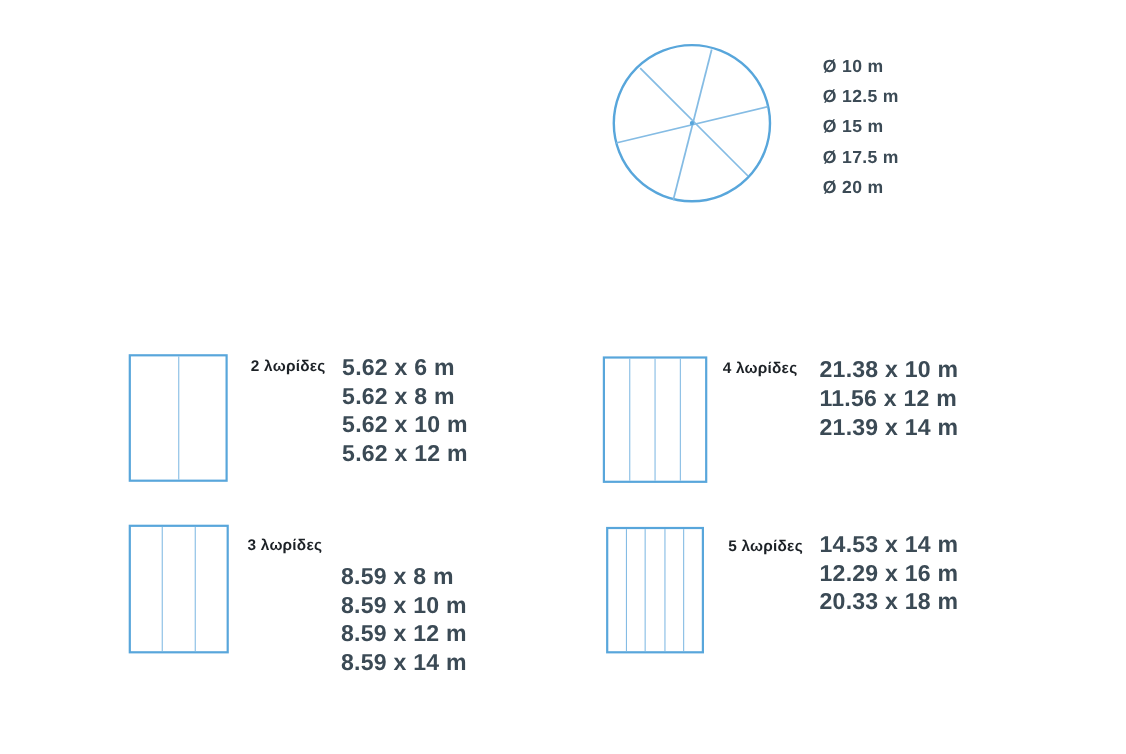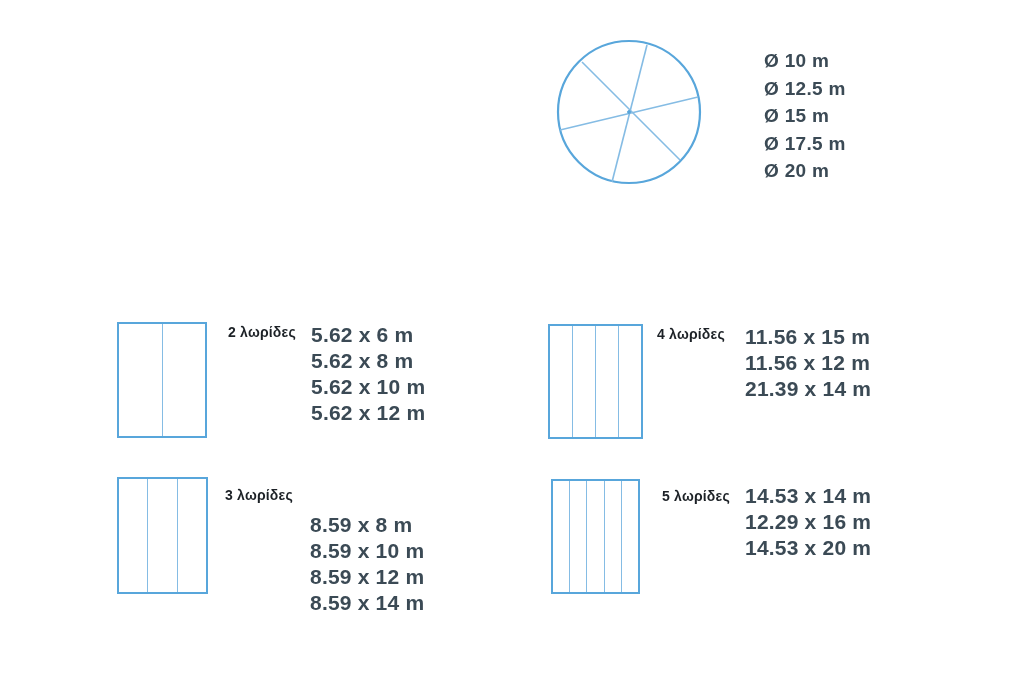--- a/index.html
+++ b/index.html
@@ -20,23 +20,22 @@
   
   .circle-svg{
     position:absolute;left:555px;top:38px;
     width:148px;height:148px;
   }
   .circle-svg .outline{stroke:var(--stroke);}
   .circle-svg .chord{stroke:var(--divider);}
   .diam-list{
     position:absolute;left:748px;top:47px;
     color:var(--value-color);
-    font-size:19px;font-weight:600;
+    font-size:16px;font-weight:600;
     letter-spacing:0.3px;
-    margin-left:16px;
   }
   .diam-row{height:27.5px;line-height:27.5px;white-space:nowrap;}
   
   .group{position:absolute;}
   .rect{
     border:2px solid var(--stroke);
     display:flex;
     background:#ffffff;
   }
   .strip{flex:1;}
@@ -127,35 +126,35 @@
 
   <div class="group" id="group-4">
     <div class="rect">
         <div class="strip"></div>
         <div class="strip"></div>
         <div class="strip"></div>
         <div class="strip"></div>
       </div>
     <div class="label">4 λωρίδες</div>
     <div class="sizes">
-        <div class="size-row">11.56 x 15 m</div>
+        <div class="size-row">21.38 x 10 m</div>
         <div class="size-row">11.56 x 12 m</div>
         <div class="size-row">21.39 x 14 m</div>
       </div>
   </div>
 
   <div class="group" id="group-5">
     <div class="rect">
         <div class="strip"></div>
         <div class="strip"></div>
         <div class="strip"></div>
         <div class="strip"></div>
         <div class="strip"></div>
       </div>
     <div class="label">5 λωρίδες</div>
     <div class="sizes">
         <div class="size-row">14.53 x 14 m</div>
         <div class="size-row">12.29 x 16 m</div>
-        <div class="size-row">14.53 x 20 m</div>
+        <div class="size-row">20.33 x 18 m</div>
       </div>
   </div>
 
 </div>
 
 </body></html>

